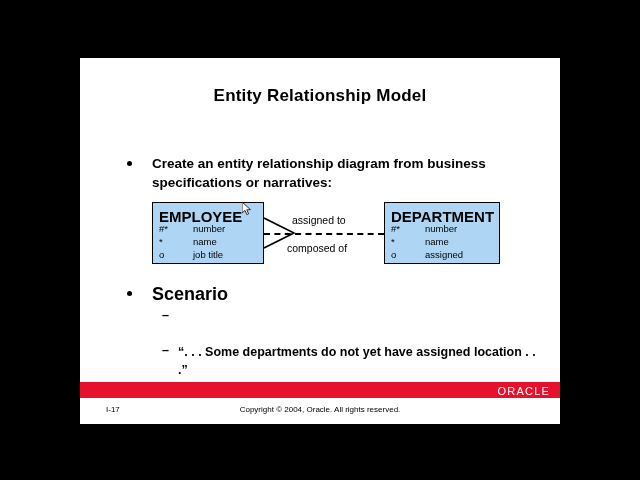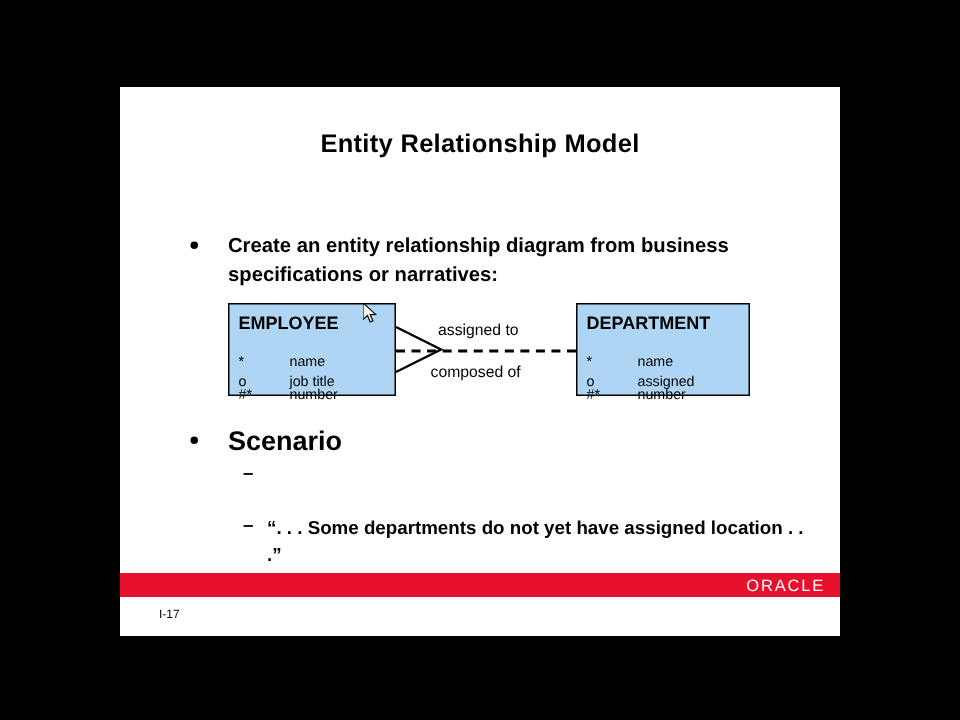--- a/index.html
+++ b/index.html
@@ -74,36 +74,36 @@
     background: #aed6f4;
     border: 1px solid #000000;
     box-sizing: border-box;
   }
   #entity-employee { left: 0; }
   #entity-department { left: 232px; width: 116px; }
   .entity-title {
     position: absolute;
     left: 6px;
     top: 5px;
-    font-size: 12px;
+    font-size: 15px;
     font-weight: bold;
     color: #000000;
   }
   .attr-row {
     position: absolute;
     left: 6px;
     font-size: 9.5px;
     color: #000000;
     width: 104px;
   }
   .attr-mark {
     display: inline-block;
     width: 34px;
   }
-  .r1 { top: 20px; margin-top: 35px; }
+  .r1 { top: 20px; }
   .r2 { top: 33px; }
   .r3 { top: 46px; }
   
   #rel-line {
     position: absolute;
     left: 112px;
     top: 31px;
     width: 120px;
     height: 0;
     border-top: 2px dashed #000000;
@@ -260,14 +260,15 @@
     <div id="bullet2-text">Scenario</div>
 
     <div class="sub-dash" id="sub1-dash">–</div>
 
     <div class="sub-dash" id="sub2-dash">–</div>
     <div class="sub-item" id="sub2">“. . . Some departments do not yet have assigned location . . .”</div>
 
     <div id="red-bar"></div>
     <div id="oracle-logo">ORACLE</div>
     <div id="slide-number">I-17</div>
+    <div id="copyright">Copyright © 2004, Oracle.  All rights reserved.</div>
   </div>
 </div>
 
 </body></html>

